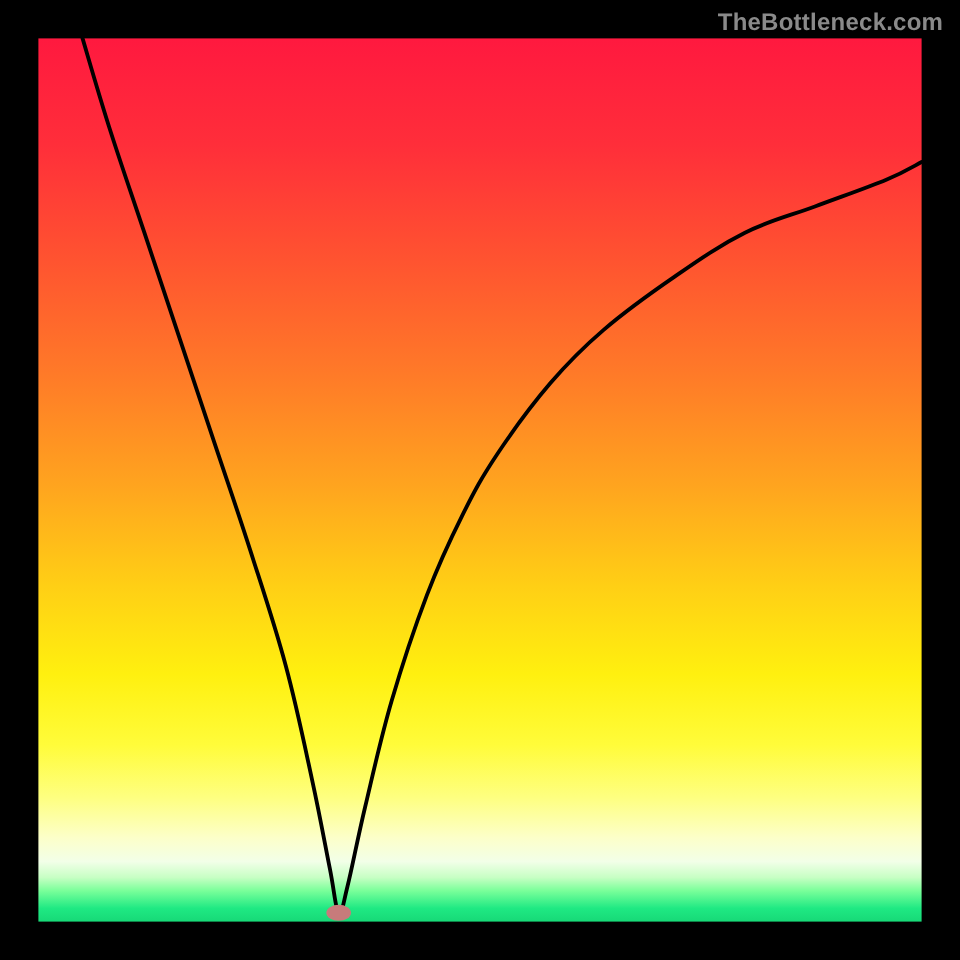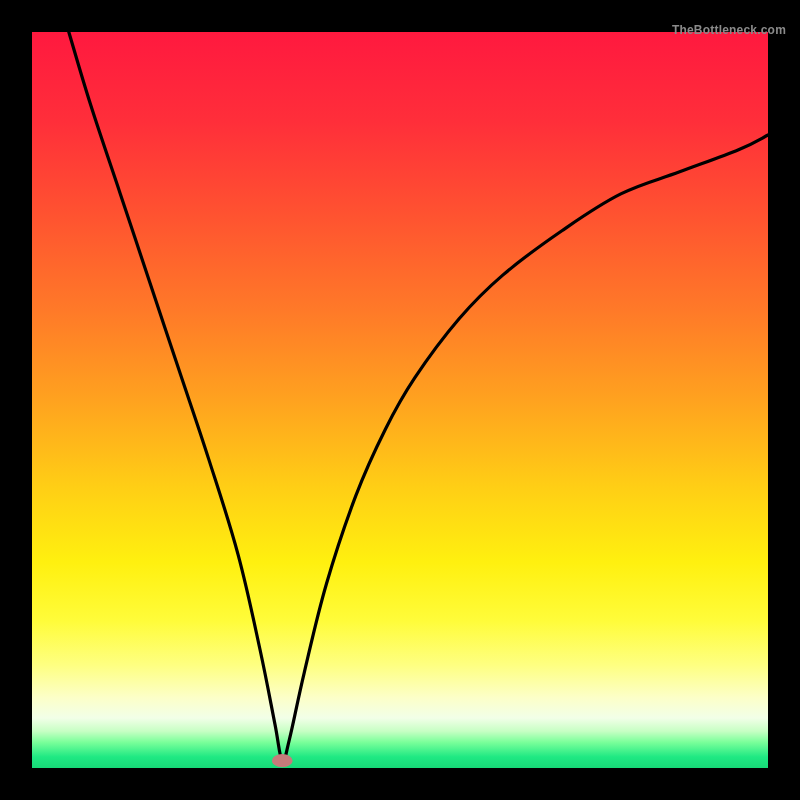--- a/index.html
+++ b/index.html
@@ -11,24 +11,24 @@
     overflow: hidden;
     font-family: Arial, Helvetica, sans-serif;
   }
   .container {
     position: relative;
     width: 800px;
     height: 800px;
   }
   .watermark {
     position: absolute;
-    top: 23px;
+    top: 8px;
     right: 14px;
     color: #8a8a8a;
-    font-size: 12px;
+    font-size: 20px;
     font-weight: 600;
     letter-spacing: 0.2px;
     z-index: 10;
     user-select: none;
   }
   svg {
     display: block;
   }
 </style>
 </head>

